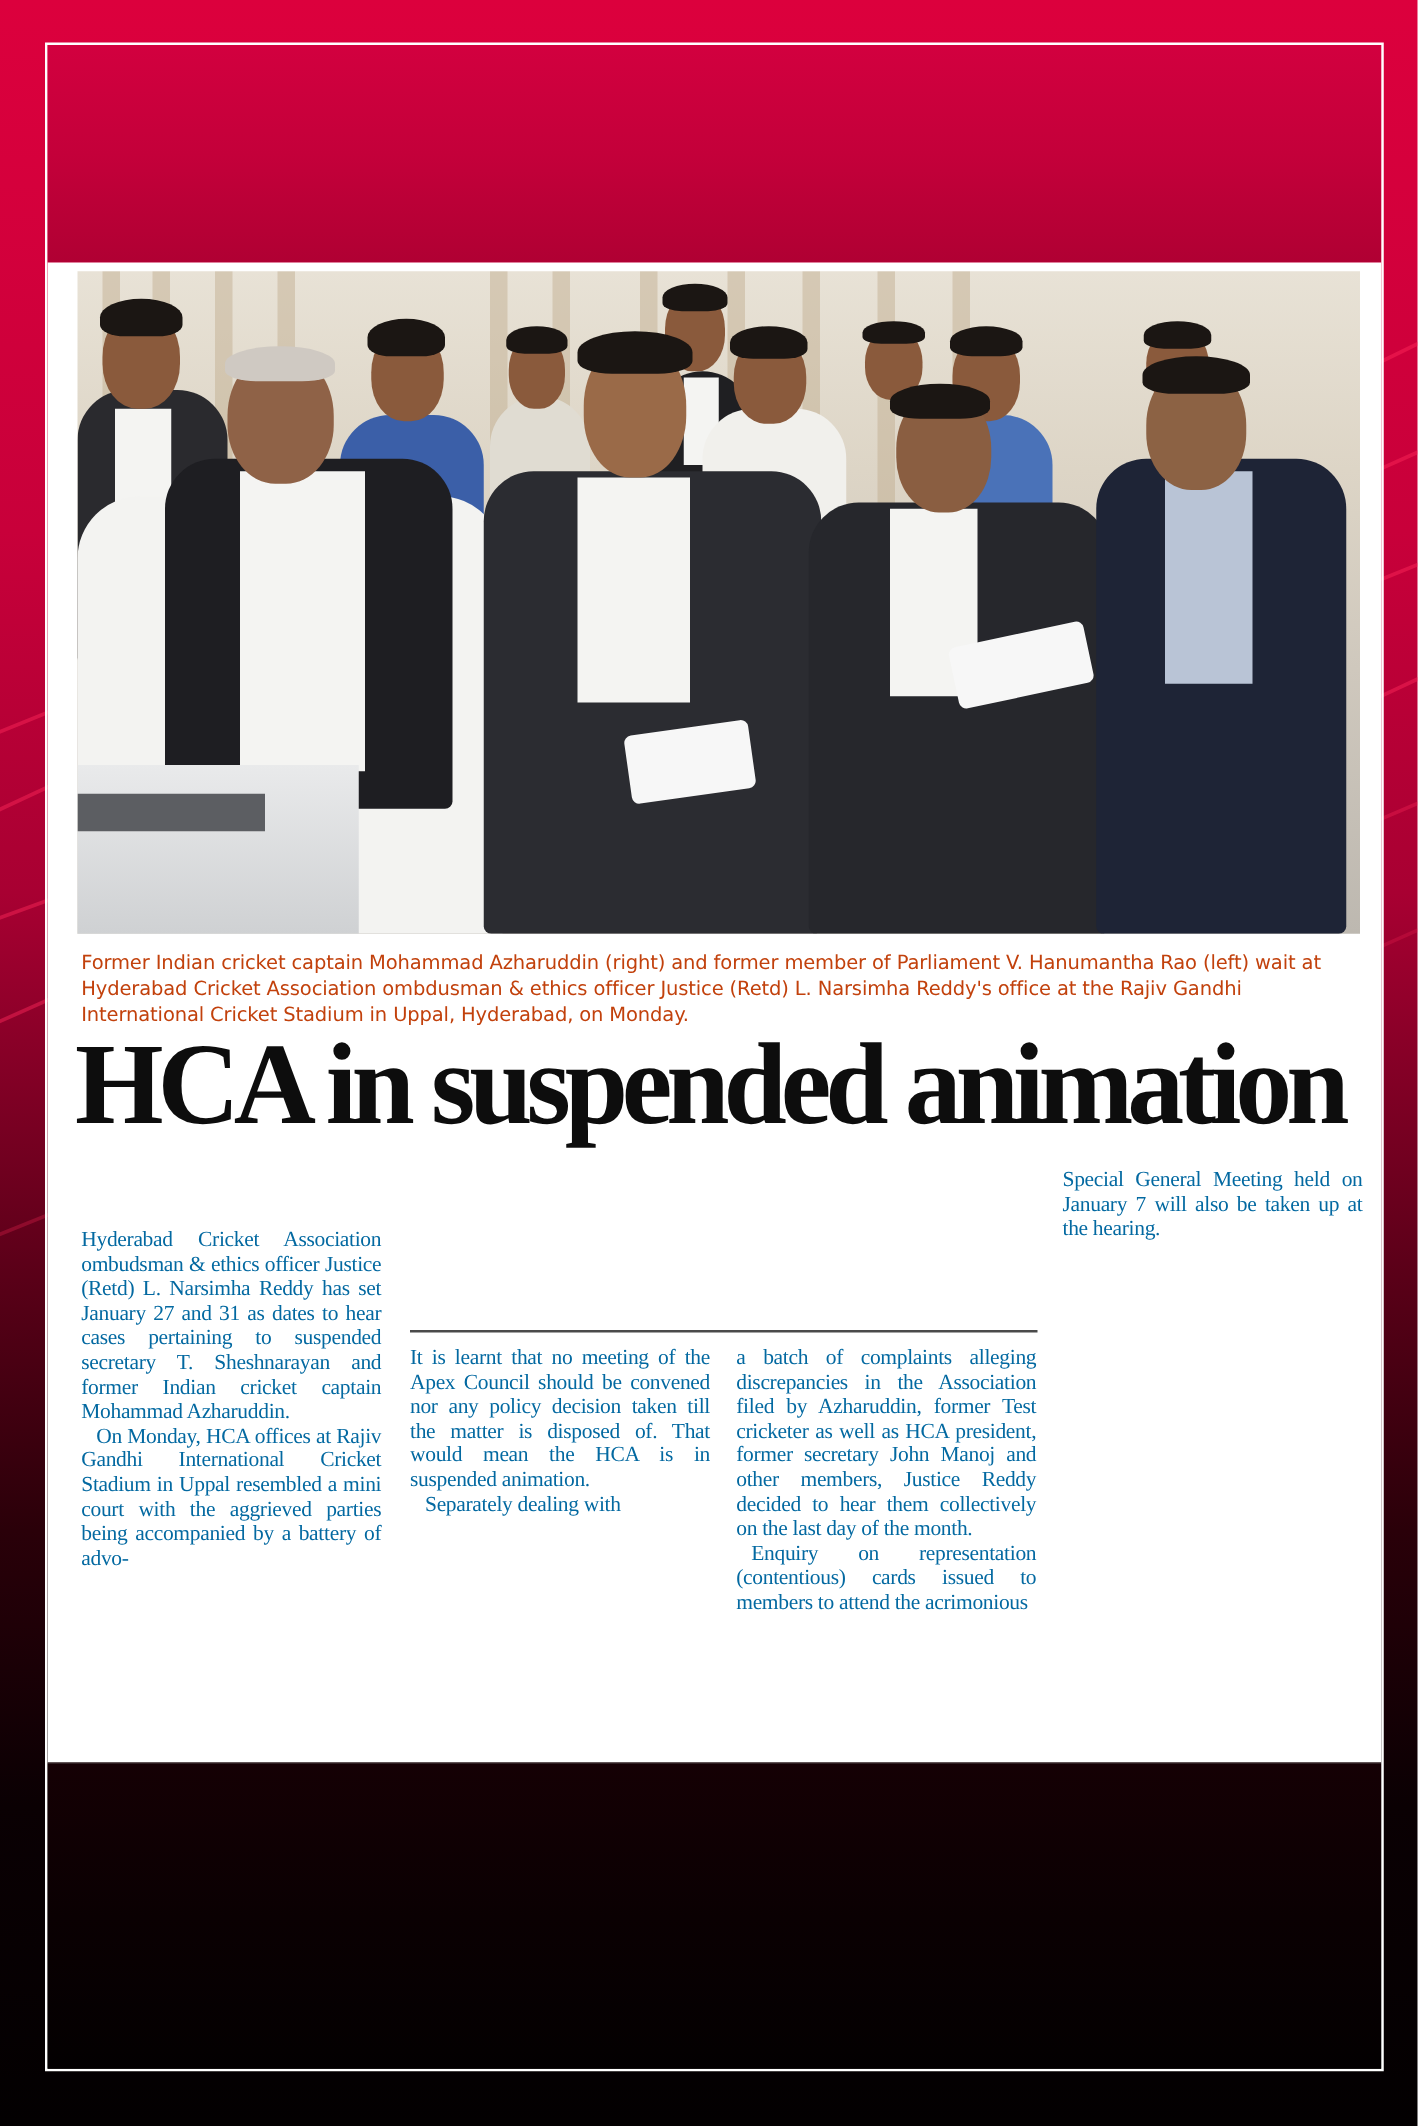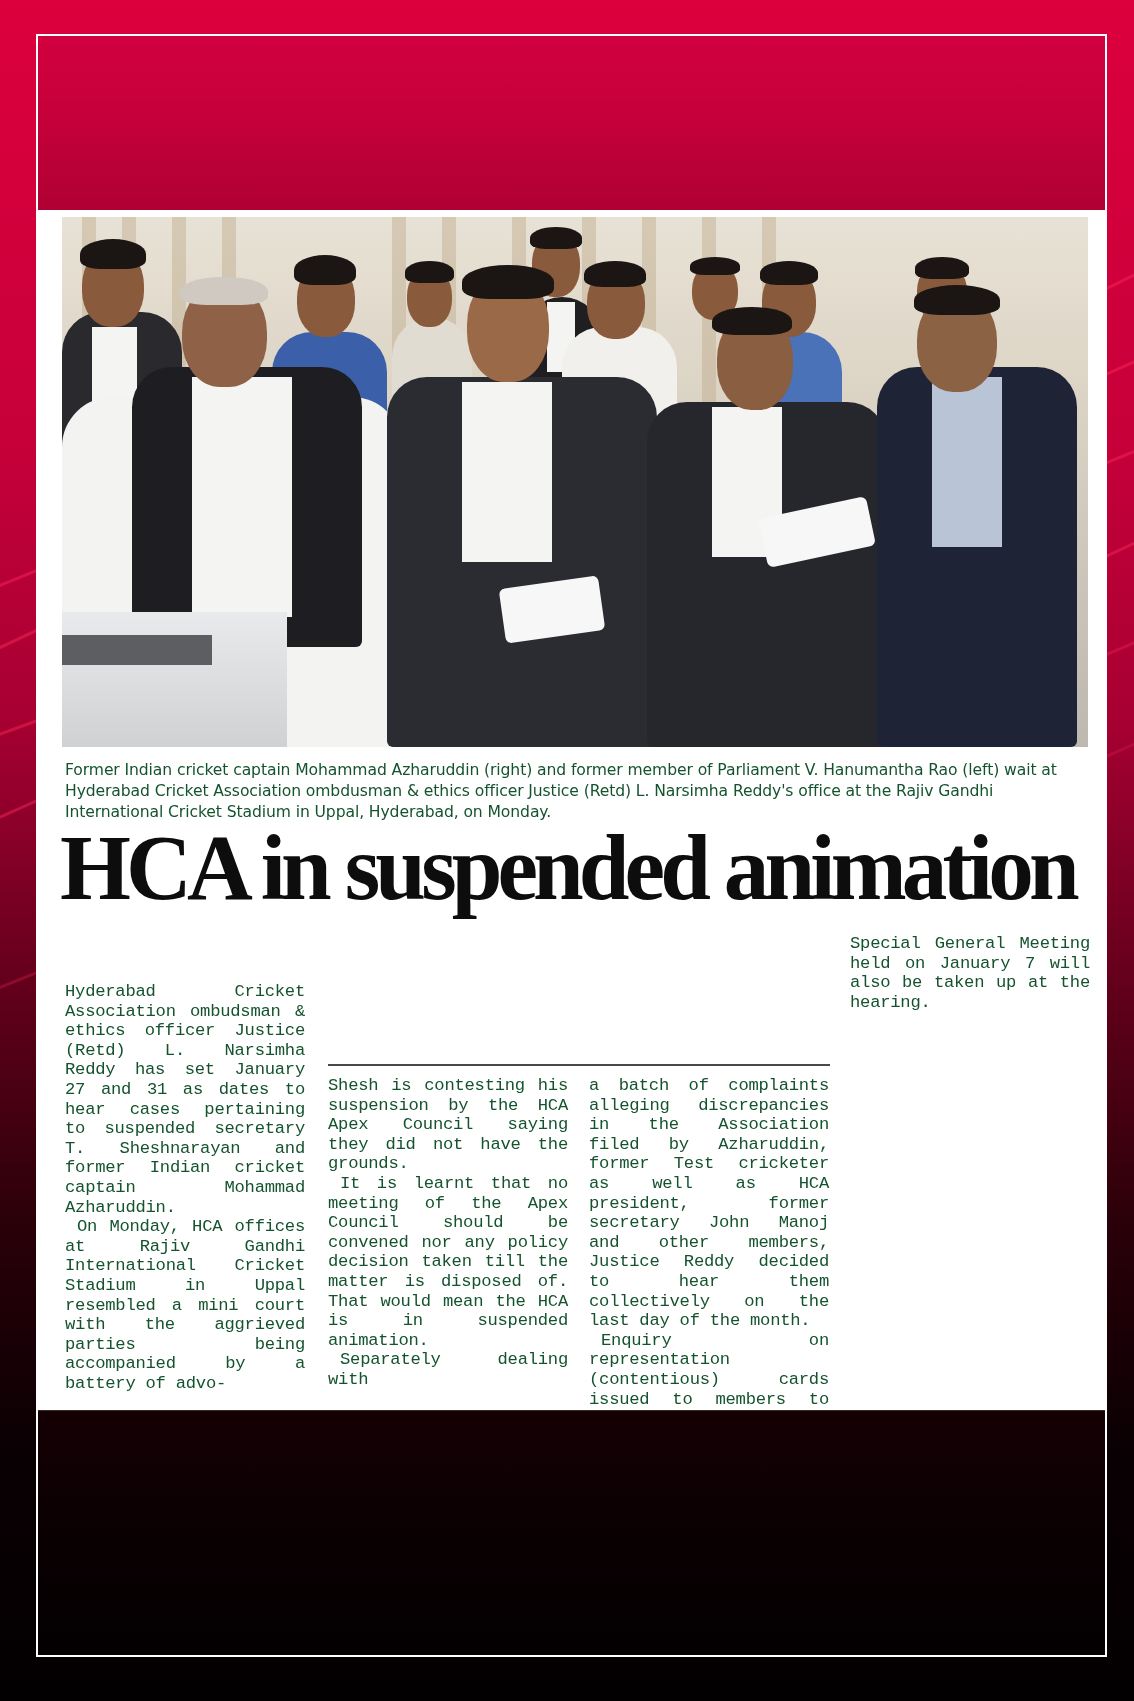--- a/index.html
+++ b/index.html
@@ -44,21 +44,21 @@
   .person { position: absolute; }
   .head { position: absolute; border-radius: 48% 48% 45% 45%; background: #8a5a3c; }
   .hair { position: absolute; border-radius: 50% 50% 30% 30%; background: #1b1613; }
   .body-suit { position: absolute; border-radius: 40px 40px 6px 6px; }
   .shirt { position: absolute; background: #f4f4f2; }
   .paper-sheet { position: absolute; background: #f7f7f7; border-radius: 6px; transform: rotate(-8deg); }
   
   .caption {
     position: absolute; left: 27px; top: 550px; width: 1030px;
     font-family: "DejaVu Sans", sans-serif; font-size: 15.6px; line-height: 21px;
-    color: #14532d; font-weight: normal; letter-spacing: -0.1px;
+    color: #c2410c; font-weight: normal; letter-spacing: -0.1px;
   }
   
   .headline {
     position: absolute; left: 22px; top: 603px; width: 1030px;
     font-family: "Liberation Serif", serif; font-weight: bold;
     font-size: 93px; line-height: 110px; color: #0d0d0d;
     letter-spacing: -5px; transform: scaleX(0.98); transform-origin: left center;
     white-space: nowrap;
   }
   .byline {
@@ -75,22 +75,22 @@
   .bullet-dot {
     display: inline-block; width: 13px; height: 13px; border-radius: 50%;
     background: #d8476b; margin-right: 5px; vertical-align: 0px;
   }
   .rule {
     position: absolute; left: 290px; top: 854px; width: 502px; height: 2px;
     background: #4a4a4a;
   }
   .col {
     position: absolute; width: 240px;
-    font-family: Liberation Mono, monospace; font-size: 17.2px; line-height: 19.6px;
-    color: #14532d; text-align: justify; letter-spacing: -0.25px;
+    font-family: Liberation Serif, serif; font-size: 17.2px; line-height: 19.6px;
+    color: #0369a1; text-align: justify; letter-spacing: -0.25px;
   }
   .col p { text-indent: 0; }
   .col p + p { text-indent: 12px; }
   .col1 { left: 27px; top: 772px; }
   .col2 { left: 290px; top: 866px; }
   .col3 { left: 551px; top: 866px; }
   .col4 { left: 812px; top: 724px; }
   .col p.cont { text-indent: 0; }
 </style>
 </head>
@@ -207,21 +207,20 @@
     <div class="headline">HCA in suspended animation</div>
 
 
     <div class="rule"></div>
 
     <div class="col col1">
       <p>Hyderabad Cricket Association ombudsman &amp; ethics officer Justice (Retd) L. Narsimha Reddy has set January 27 and 31 as dates to hear cases pertaining to suspended secretary T. Sheshnarayan and former Indian cricket captain Mohammad Azharuddin.</p>
       <p>On Monday, HCA offices at Rajiv Gandhi International Cricket Stadium in Uppal resembled a mini court with the aggrieved parties being accompanied by a battery of advo-</p>
     </div>
     <div class="col col2">
-      <p>Shesh is contesting his suspension by the HCA Apex Council saying they did not have the grounds.</p>
       <p>It is learnt that no meeting of the Apex Council should be convened nor any policy decision taken till the matter is disposed of. That would mean the HCA is in suspended animation.</p>
       <p>Separately dealing with</p>
     </div>
     <div class="col col3">
       <p class="cont">a batch of complaints alleging discrepancies in the Association filed by Azharuddin, former Test cricketer as well as HCA president, former secretary John Manoj and other members, Justice Reddy decided to hear them collectively on the last day of the month.</p>
       <p>Enquiry on representation (contentious) cards issued to members to attend the acrimonious</p>
     </div>
     <div class="col col4">
       <p class="cont">Special General Meeting held on January 7 will also be taken up at the hearing.</p>
     </div>

